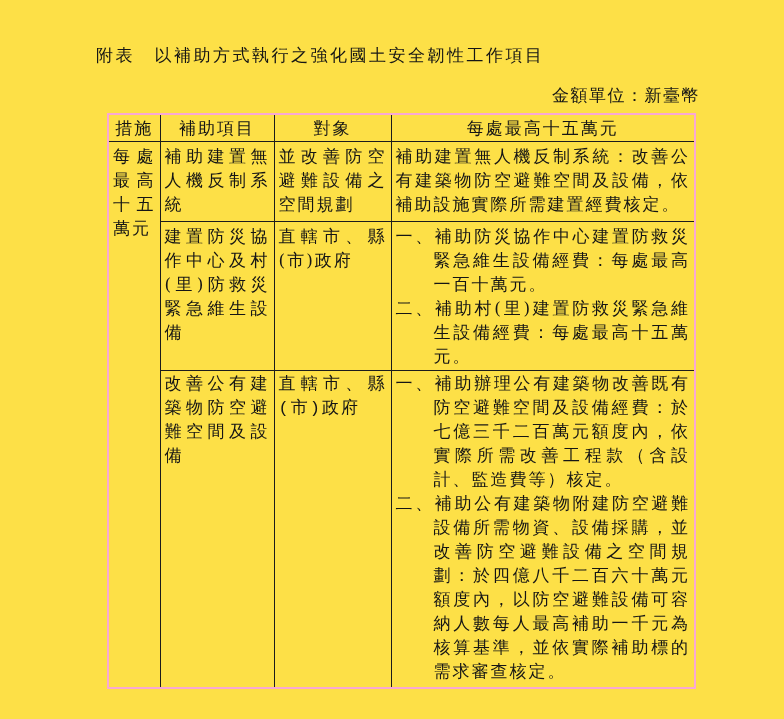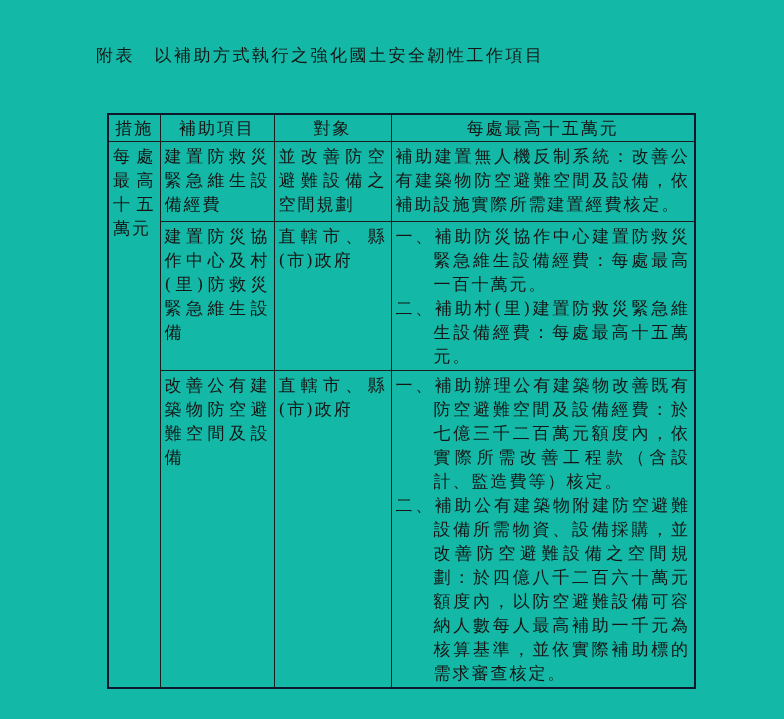--- a/index.html
+++ b/index.html
@@ -9,21 +9,21 @@
     width: 784px;
     height: 719px;
     overflow: hidden;
     font-family: "DejaVu Serif", "Liberation Serif", serif;
     color: #151515;
   }
   .page {
     position: relative;
     width: 784px;
     height: 719px;
-    background: #14b8a6;
+    background: #fde047;
   }
   .doc-title {
     position: absolute;
     left: 96px;
     top: 44px;
     font-size: 17px;
     letter-spacing: 2.5px;
     white-space: nowrap;
   }
   .unit-note {
@@ -35,21 +35,21 @@
     font-size: 17px;
     letter-spacing: 1.5px;
   }
   table.subsidy {
     position: absolute;
     left: 107px;
     top: 113px;
     border-collapse: collapse;
     table-layout: fixed;
     width: 587px;
-    border: 2px solid #0f172a;
+    border: 2px solid #f9a8d4;
   }
   col.c1 { width: 52px; }
   col.c2 { width: 114px; }
   col.c3 { width: 117px; }
   col.c4 { width: 304px; }
   th, td {
     border: 1px solid #1c1c1c;
     font-size: 17px;
     font-weight: normal;
     line-height: 24px;
@@ -64,58 +64,59 @@
   }
   td {
     text-align: justify;
     text-justify: inter-ideograph;
   }
   td.measure-cell {
     text-align: justify;
   }
   tr.row-1 { height: 80px; }
   tr.row-2 { height: 138px; margin-left: 43px; }
-  tr.row-3 { height: 254px; }
+  tr.row-3 { height: 254px; font-family: Liberation Mono, monospace; }
   .crit {
     padding-left: 38px;
     text-indent: -38px;
     text-align: justify;
   }
   .crit.plain {
     padding-left: 0;
     text-indent: 0;
   }
 </style>
 </head>
 <body>
 
 <div class="page">
 
   <div class="doc-title">附表　以補助方式執行之強化國土安全韌性工作項目</div>
 
+  <div class="unit-note">金額單位：新臺幣</div>
 
   <table class="subsidy">
     <colgroup>
       <col class="c1">
         <col class="c2">
         <col class="c3">
         <col class="c4">
     </colgroup>
     <thead>
       <tr>
         <th>措施</th>
         <th>補助項目</th>
         <th>對象</th>
         <th>每處最高十五萬元</th>
       </tr>
     </thead>
     <tbody>
       <tr class="row-1">
         <td class="measure-cell" rowspan="3">每處最高十五萬元</td>
-        <td>建置防救災緊急維生設備經費</td>
+        <td>補助建置無人機反制系統</td>
         <td>並改善防空避難設備之空間規劃</td>
         <td>
           <div class="crit plain">
             <span>補助建置無人機反制系統：改善公有建築物防空避難空間及設備，依補助設施實際所需建置經費核定。</span>
           </div>
         </td>
       </tr>
 
       <tr class="row-2">
         <td>建置防災協作中心及村(里)防救災緊急維生設備</td>

